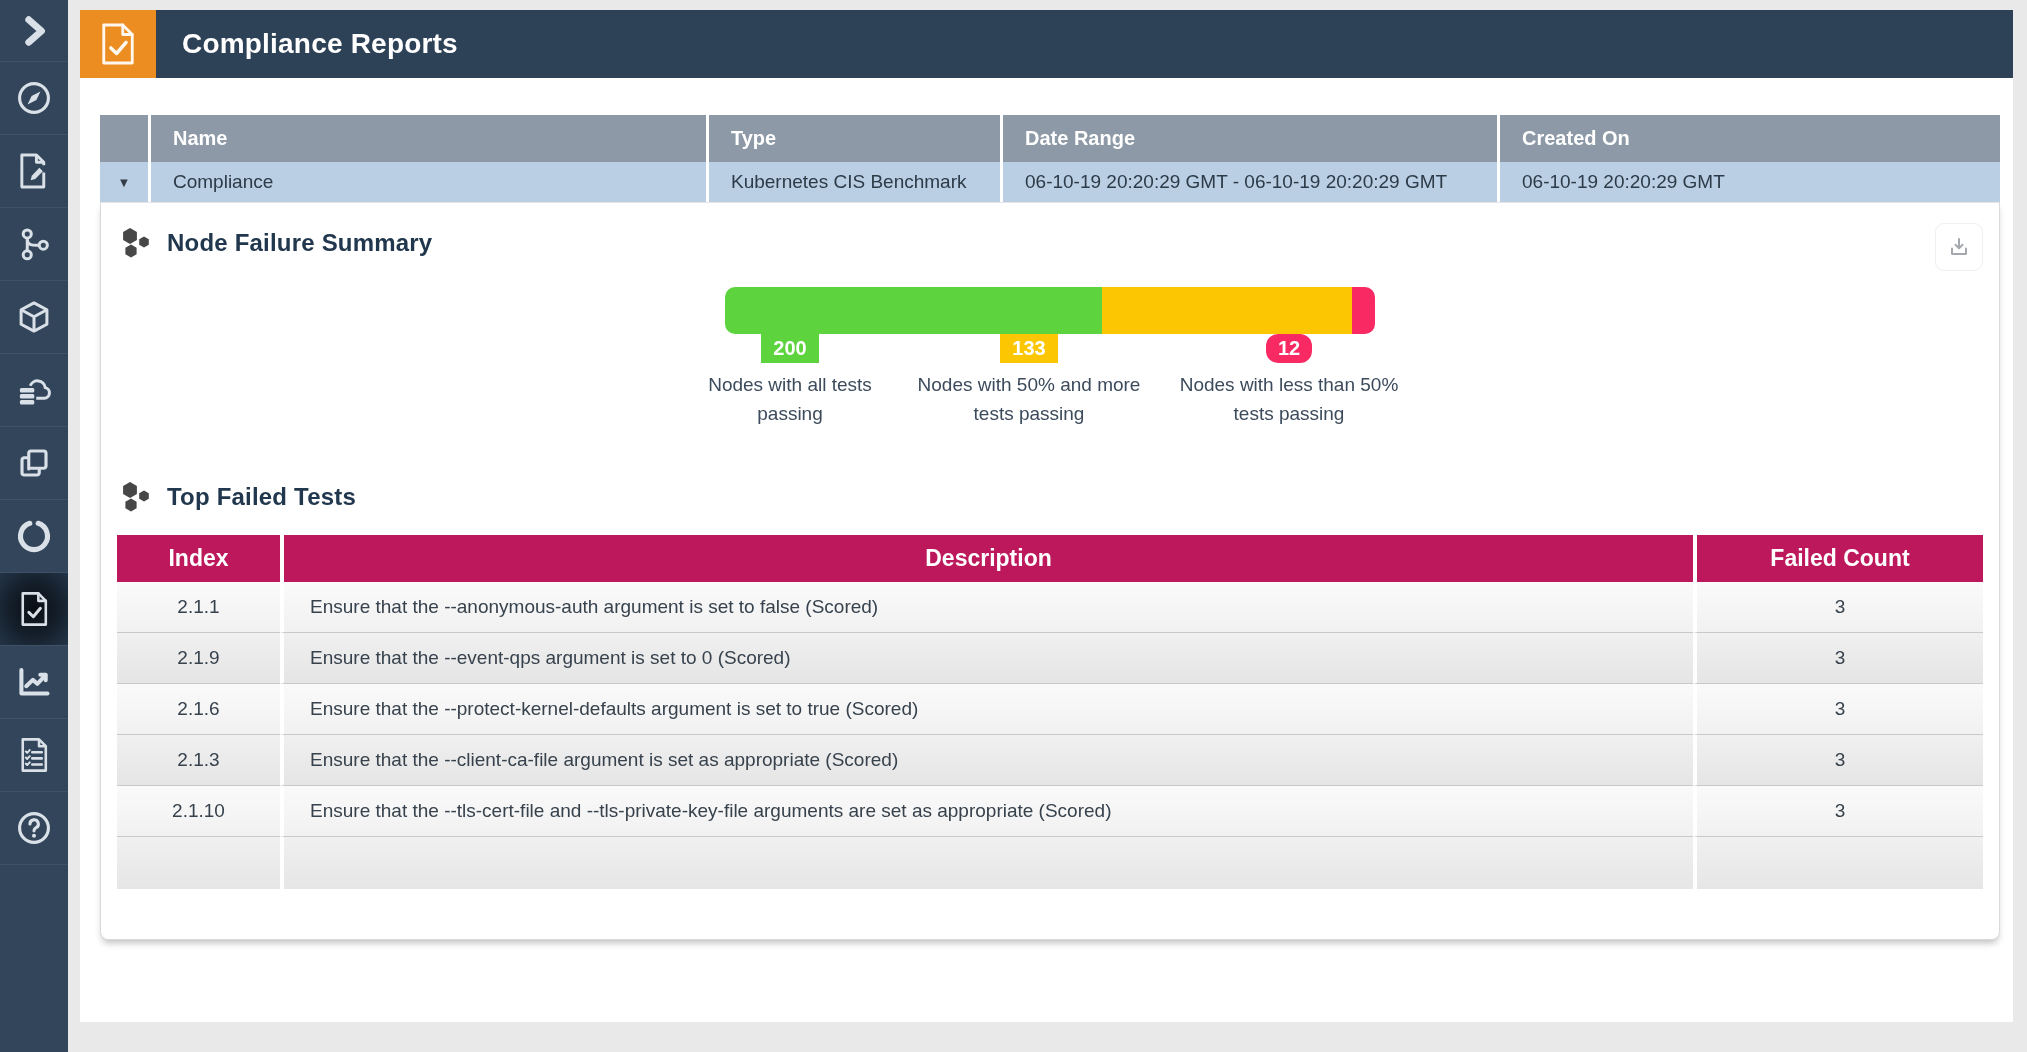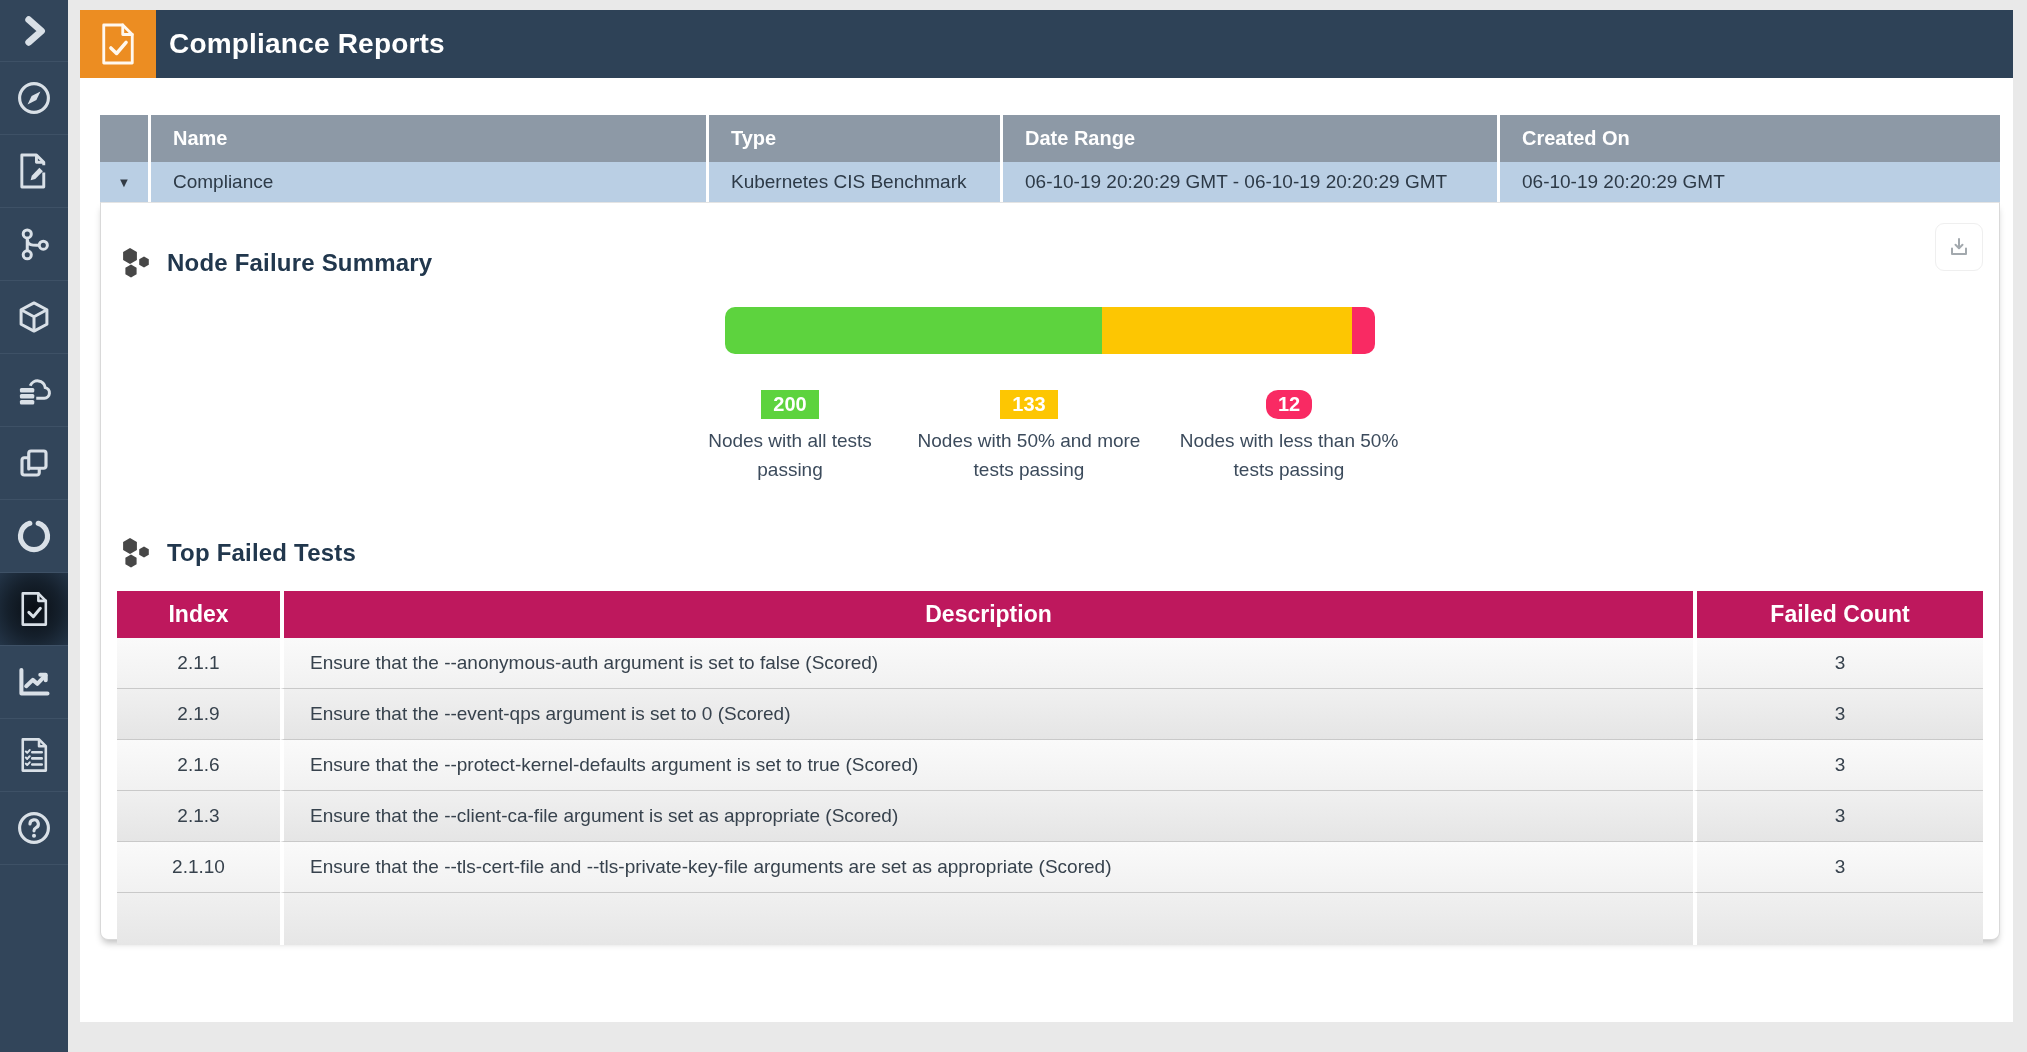--- a/index.html
+++ b/index.html
@@ -35,21 +35,21 @@
   }
 
   .app-header { height:68px; background:#2E4257; display:flex; align-items:stretch; }
   .app-header-icon {
     width:76px; background:#EC8D22; display:flex; align-items:center; justify-content:center;
     color:#FFF8EF;
   }
   .app-header-icon svg { width:38px; height:46px; }
   .app-title {
     color:#FFFFFF; font-size:28px; font-weight:700; letter-spacing:.2px;
-    display:flex; align-items:center; padding-left:13px;
+    display:flex; align-items:center; padding-left:26px;
   }
 
   
   .reports-table { margin:37px 13px 0 20px; }
   .rt-row { display:grid; grid-template-columns:48px 558px 294px 497px 1fr; }
   .rt-head .rt-cell {
     background:#8D99A6; color:#FFFFFF; font-weight:700; font-size:20px;
     height:47px; display:flex; align-items:center; padding-left:22px;
   }
   .rt-data .rt-cell {
@@ -68,34 +68,34 @@
     box-shadow:0 5px 7px -2px rgba(0,0,0,0.25);
     padding:24px 0 16px 0; height:738px;
   }
   .download-btn {
     position:absolute; top:20px; right:16px; width:48px; height:48px;
     background:#FFFFFF; border:1px solid #EFEFEF; border-radius:9px;
     color:#A3A9AE; display:flex; align-items:center; justify-content:center; cursor:pointer;
   }
   .download-btn svg { width:24px; height:24px; }
 
-  .section-head { display:flex; align-items:center; gap:14px; padding-left:18px; height:32px;margin-top:20px; }
+  .section-head { display:flex; align-items:center; gap:14px; padding-left:18px; height:32px; }
   .section-head.second { margin-top:52px; }
   .hex-icon { width:34px; height:34px; display:flex; align-items:center; }
   .section-title { font-size:24px; font-weight:700; color:#21374D; letter-spacing:.2px; }
 
   
   .stack-bar {
     width:650px; height:47px; margin:28px auto 0 auto;
     border-radius:10px; overflow:hidden; display:flex;
   }
   .seg { height:100%; }
 
   
-  .legend { margin-top:36px; display:flex; justify-content:center; gap:14px; }
+  .legend { display:flex; justify-content:center; gap:14px; }
   .legend-item { text-align:center; }
   .legend-item:nth-child(1){ width:198px; }
   .legend-item:nth-child(2){ width:252px; }
   .legend-item:nth-child(3){ width:240px; }
   .legend-badge {
     display:inline-block; min-width:46px; padding:3px 12px;
     color:#FFFFFF; font-size:20px; font-weight:700; margin-bottom:7px;
   }
   .legend-label { font-size:19px; color:#3C4B5C; line-height:1.55; }
 

